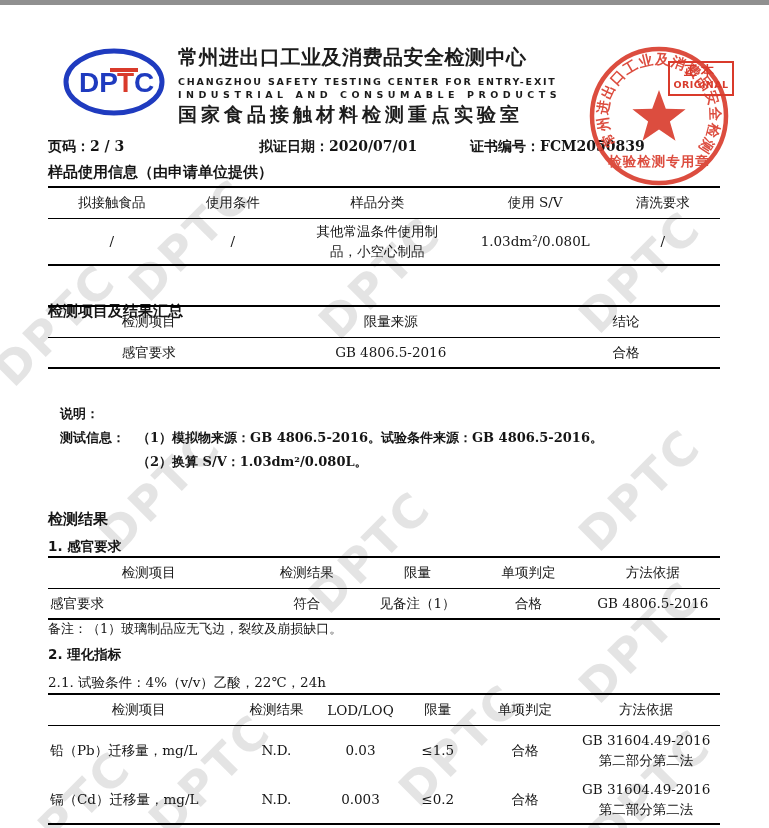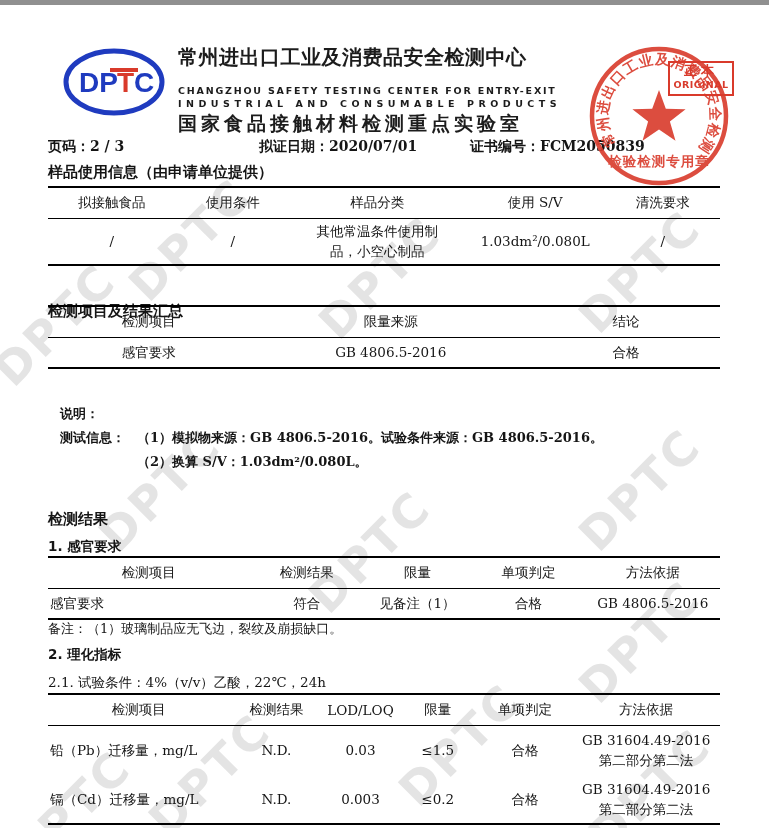--- a/index.html
+++ b/index.html
@@ -11,21 +11,21 @@
   .wm{position:absolute;z-index:0;font-family:"DejaVu Sans","Liberation Sans",sans-serif;
       font-weight:bold;font-size:46px;letter-spacing:3px;color:rgba(90,90,90,0.16);
       transform:translate(-50%,-50%) rotate(-45deg);white-space:nowrap;pointer-events:none;}
 
   
   .header{position:absolute;top:44px;left:62px;display:flex;align-items:flex-start;z-index:2;}
   .logo{width:104px;height:76px;flex:0 0 auto;}
   .htitles{margin-left:12px;width:316px;text-align:center;
            font-family:"DejaVu Sans","Liberation Sans",sans-serif;color:#1c1c1c;}
   .h-cn1{font-size:20px;font-weight:bold;letter-spacing:0.5px;white-space:nowrap;}
-  .h-en1{font-size:9.5px;font-weight:bold;letter-spacing:1.8px;margin-top:14px;white-space:nowrap;}
+  .h-en1{font-size:9.5px;font-weight:bold;letter-spacing:1.8px;margin-top:5px;white-space:nowrap;}
   .h-en2{font-size:9.5px;font-weight:bold;letter-spacing:4.5px;margin-top:2px;white-space:nowrap;}
   .h-cn2{font-size:19px;font-weight:bold;letter-spacing:4px;margin-top:2px;white-space:nowrap;}
   .h-en3{font-size:9px;font-weight:bold;letter-spacing:1.2px;margin-top:3px;white-space:nowrap;}
 
   
   .meta{position:absolute;top:138px;left:48px;width:672px;height:18px;z-index:2;
         font-size:14px;font-weight:bold;}
   .meta .lbl{font-family:"DejaVu Sans","Liberation Sans",sans-serif;}
   .m-date{position:absolute;left:211px;top:0;}
   .m-cert{position:absolute;left:422px;top:0;}

